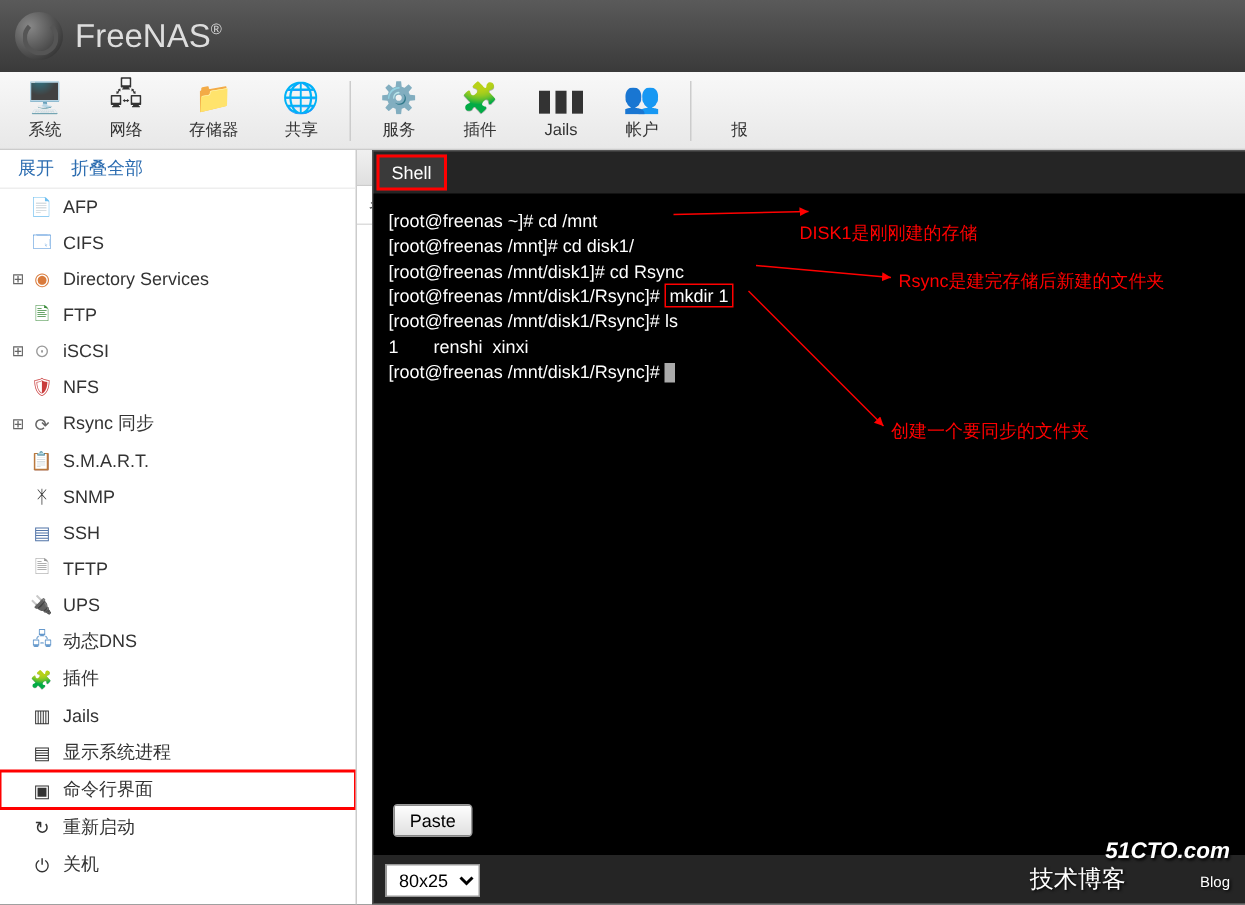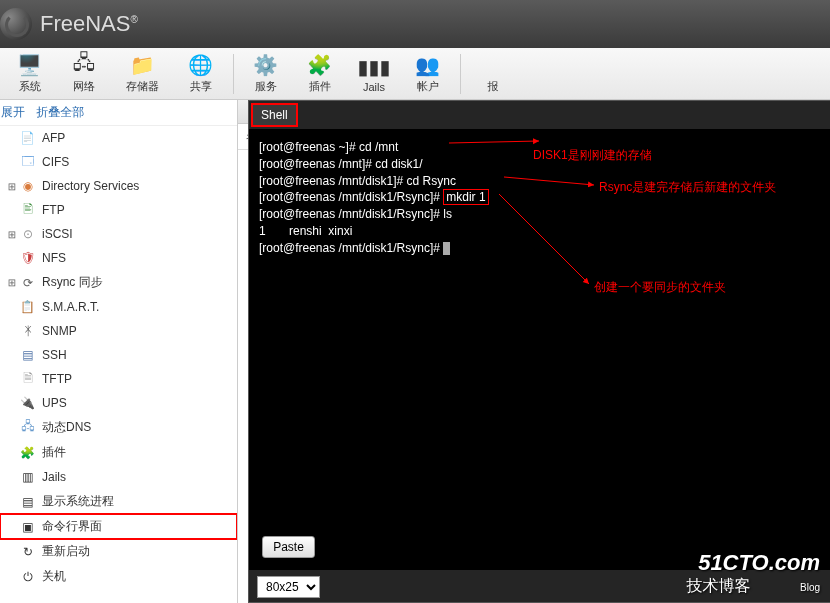--- a/index.html
+++ b/index.html
@@ -1,31 +1,31 @@
 <!DOCTYPE html>
 <html><head>
 <meta charset="utf-8">
 <style>
 * { margin: 0; padding: 0; box-sizing: border-box; font-family: Arial, sans-serif; }
 body { width: 830px; height: 603px; background: #fff; overflow: hidden; position: relative; }
 
-.header { height: 48px; background: linear-gradient(to bottom, #5a5a5a, #3a3a3a); display: flex; align-items: center; }
+.header { height: 48px; background: linear-gradient(to bottom, #5a5a5a, #3a3a3a); display: flex; align-items: center; padding-left: 10px; }
 .logo-icon { width: 32px; height: 32px; border-radius: 50%; background: radial-gradient(circle at 30% 30%, #888, #222); margin-right: 8px; position: relative; }
 .logo-icon::after { content: ""; position: absolute; width: 18px; height: 18px; border: 3px solid #555; border-radius: 50%; top: 5px; left: 5px; border-top-color: transparent; }
 .logo-text { color: #ddd; font-size: 22px; font-weight: normal; }
 .logo-text sup { font-size: 10px; }
 
 .toolbar { height: 52px; background: linear-gradient(to bottom, #f8f8f8, #e8e8e8); border-bottom: 1px solid #ccc; display: flex; align-items: center; padding: 2px 4px; gap: 2px; }
 .tool-item { display: flex; flex-direction: column; align-items: center; padding: 2px 14px; cursor: pointer; font-size: 11px; color: #333; }
 .tool-icon { width: 24px; height: 24px; margin-bottom: 2px; display: flex; align-items: center; justify-content: center; font-size: 20px; }
 .tool-sep { width: 1px; height: 40px; background: #ccc; margin: 0 4px; }
 
 .main { display: flex; height: calc(100% - 100px); }
 .sidebar { width: 238px; background: #fff; border-right: 1px solid #ccc; overflow-y: auto; }
-.sidebar-header { padding: 4px 1px; font-size: 12px; color: #2b6cb0; border-bottom: 1px solid #eee; }
+.sidebar-header { padding: 4px 12px; font-size: 12px; color: #2b6cb0; border-bottom: 1px solid #eee; }
 .sidebar-header a { color: #2b6cb0; text-decoration: none; margin-right: 8px; }
 .tree-item { display: flex; align-items: center; padding: 4px 6px; font-size: 12px; color: #333; cursor: pointer; }
 .tree-expand { width: 12px; text-align: center; color: #666; font-size: 10px; margin-right: 2px; }
 .tree-icon { width: 16px; height: 16px; margin-right: 6px; display: inline-flex; align-items: center; justify-content: center; font-size: 12px; }
 .highlighted { outline: 2px solid red; outline-offset: -1px; }
 
 .content { flex: 1; background: #fff; position: relative; }
 .content-toolbar { height: 24px; background: linear-gradient(to bottom, #f0f0f0, #e0e0e0); border-bottom: 1px solid #ccc; }
 .content-header { padding: 4px 8px; font-size: 12px; color: #555; border-bottom: 1px solid #ddd; }
 
@@ -36,21 +36,21 @@
 .term-cmd-box { border: 1px solid red; padding: 0 2px; display: inline; }
 .annotation { position: absolute; color: red; font-size: 12px; font-family: sans-serif; }
 .arrow-svg { position: absolute; pointer-events: none; }
 .cursor { display: inline-block; width: 7px; height: 13px; background: #aaa; vertical-align: middle; }
 
 .shell-footer { position: absolute; bottom: 4px; left: 8px; display: flex; gap: 6px; align-items: center; flex-direction: column; }
 .paste-btn { background: linear-gradient(to bottom, #fefefe, #e0e0e0); border: 1px solid #999; padding: 3px 10px; font-size: 12px; border-radius: 3px; cursor: pointer; }
 .size-select { background: #fff; border: 1px solid #999; padding: 2px 4px; font-size: 12px; margin-top: 12px; }
 
 .watermark { position: absolute; bottom: 6px; right: 10px; color: #fff; font-family: Arial; text-align: right; z-index: 50; text-shadow: 1px 1px 2px #000; }
-.watermark .big { font-size: 22px; font-style: italic; font-weight: bold; }
+.watermark .big { font-size: 15px; font-style: italic; font-weight: bold; }
 .watermark .small { font-size: 16px; }
 .watermark .blog { font-size: 10px; padding-left: 45px; }
 
 .icon-afp { color: #888; }
 .icon-cifs { color: #4a90d9; }
 .icon-ds { color: #d97b3c; }
 .icon-ftp { color: #3c8c3c; }
 .icon-iscsi { color: #999; }
 .icon-nfs { color: #c93c3c; }
 .icon-rsync { color: #666; }

